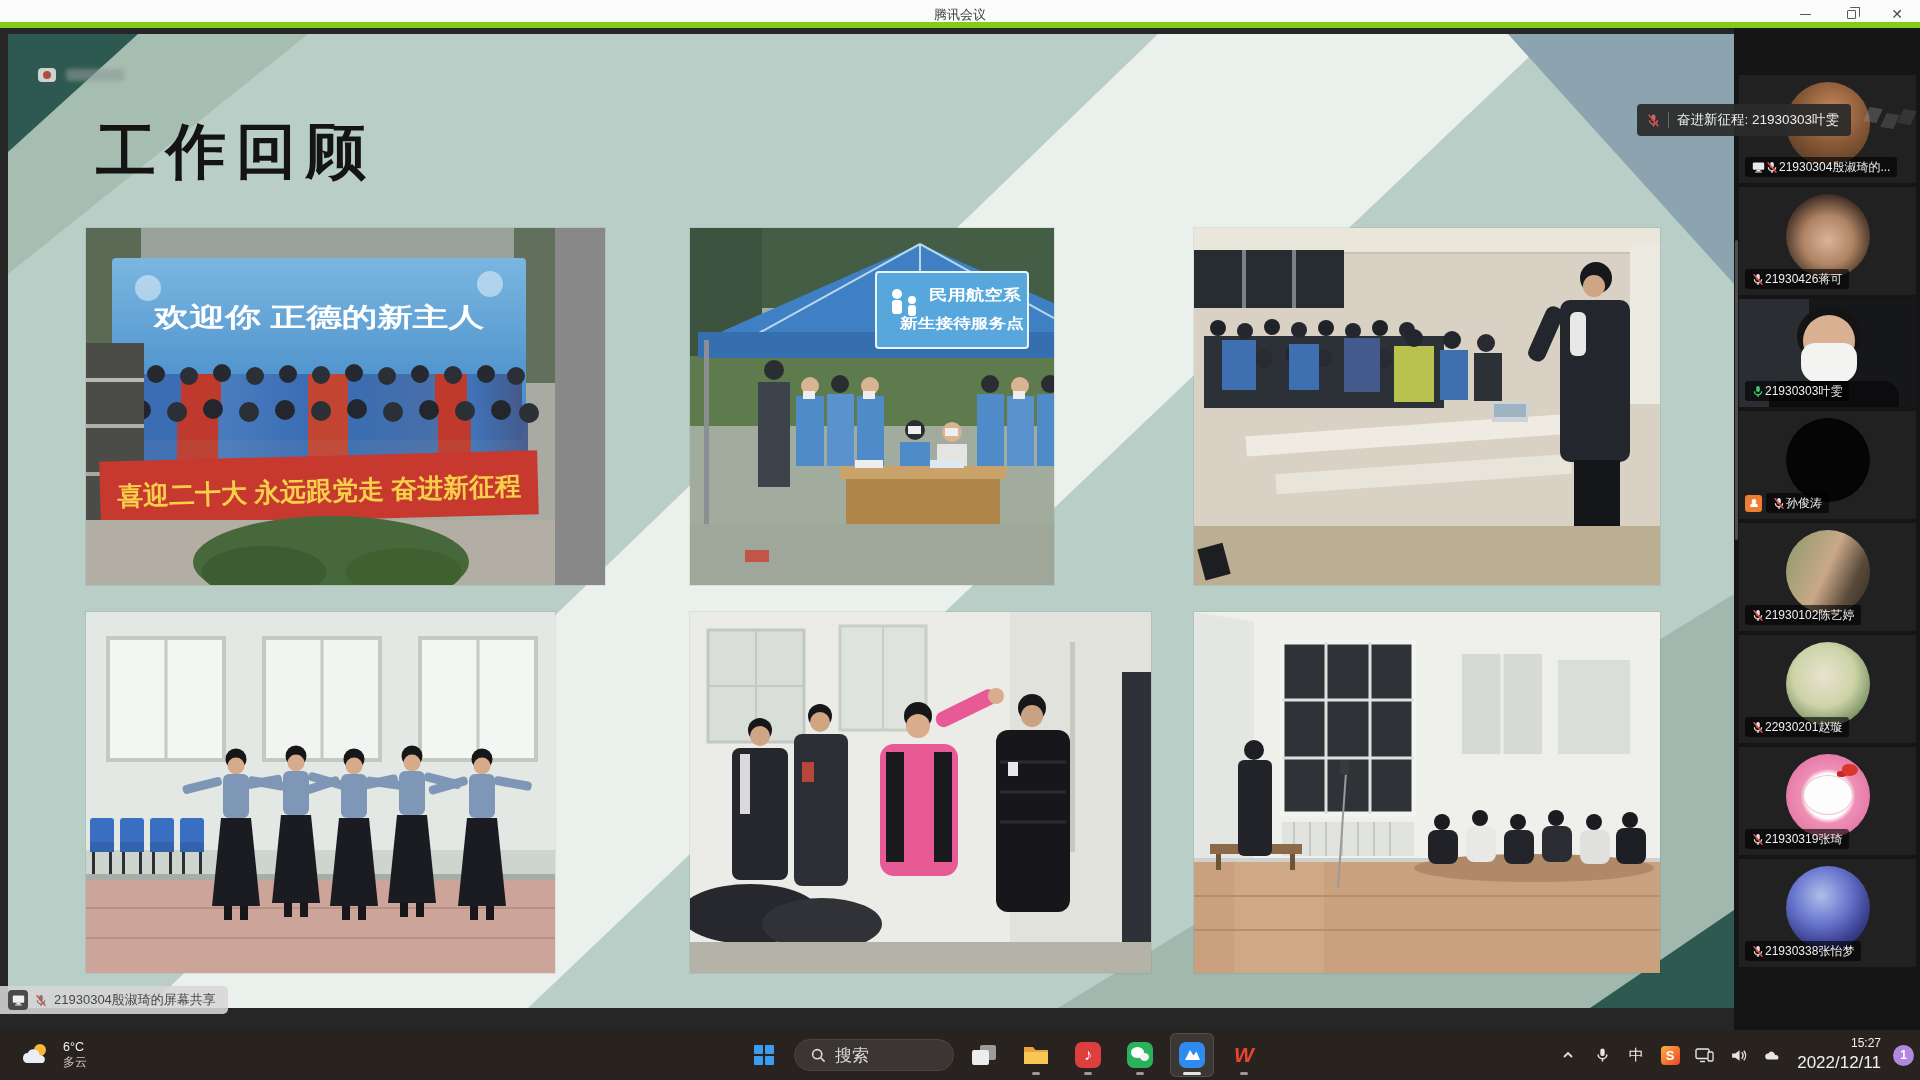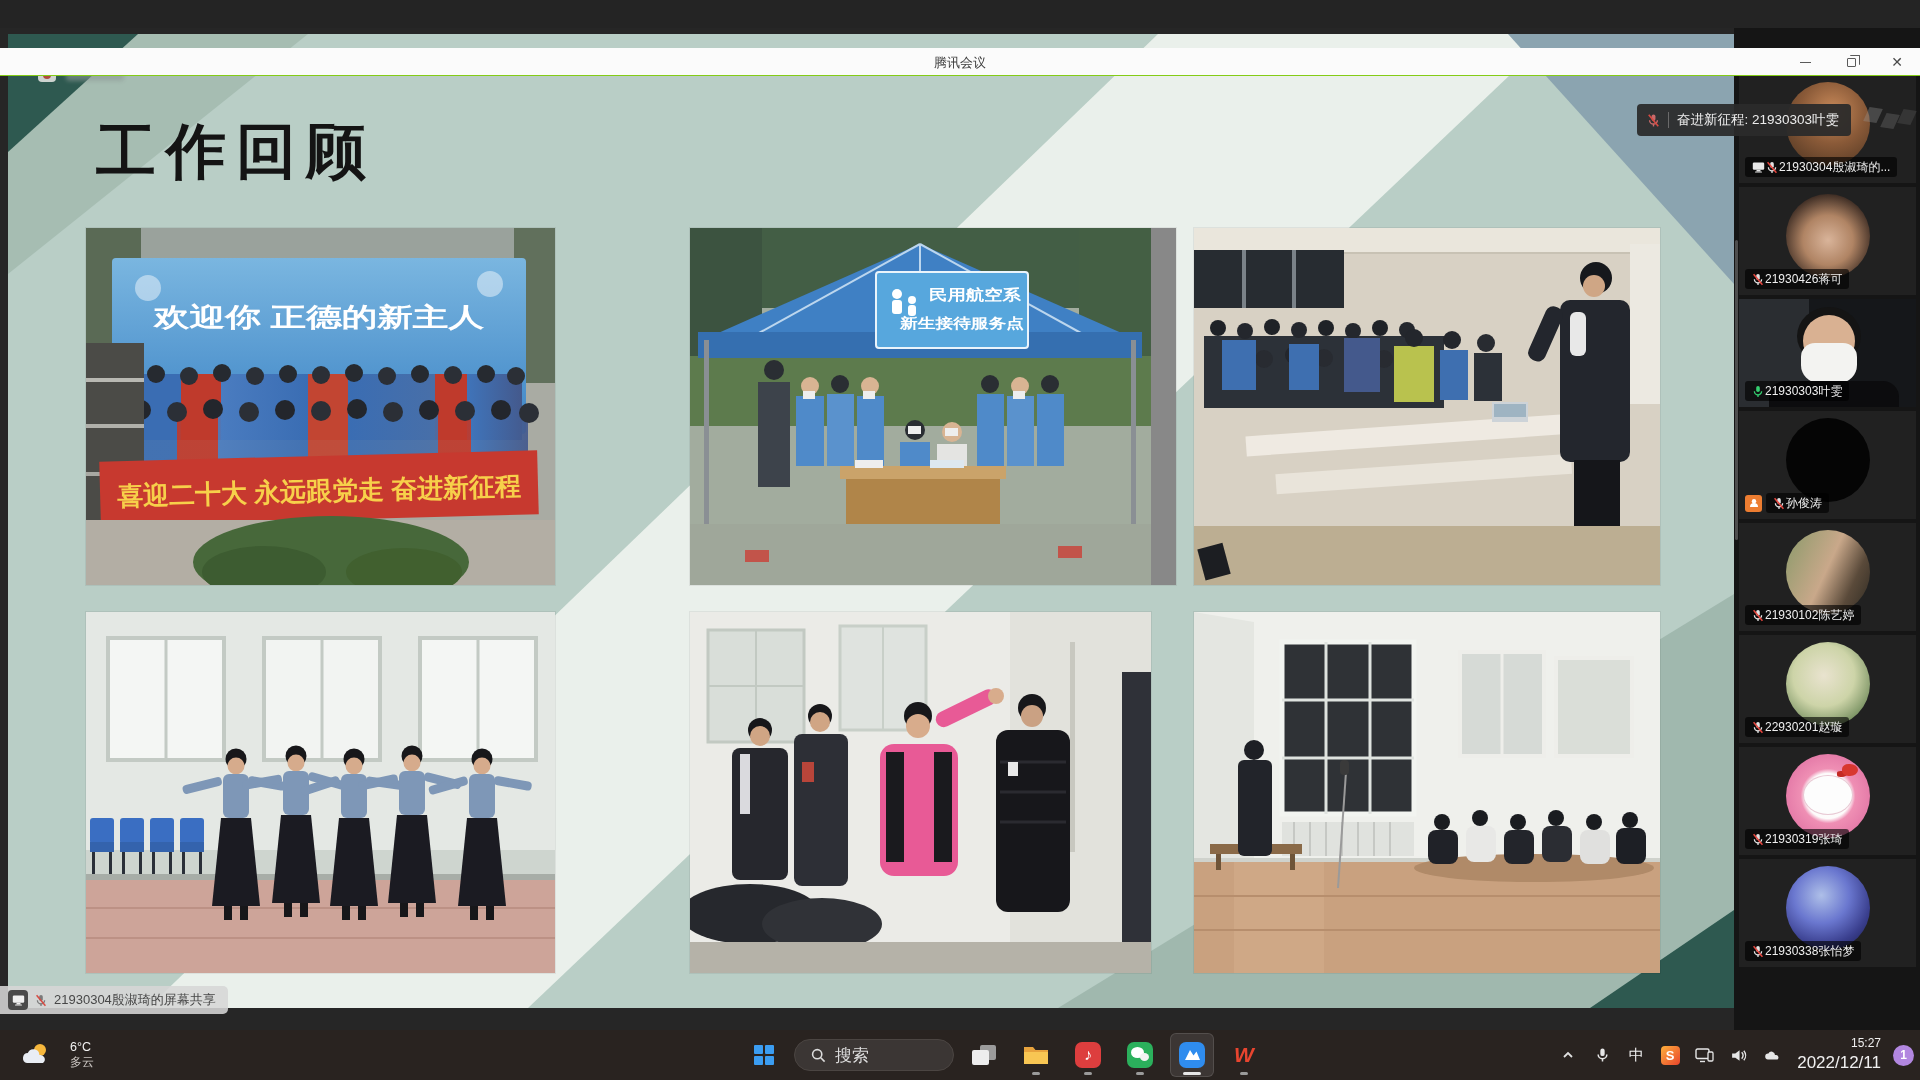--- a/index.html
+++ b/index.html
@@ -1,39 +1,39 @@
 <!DOCTYPE html>
 <html><head>
 <meta charset="utf-8">
 <style>
   * { margin:0; padding:0; box-sizing:border-box; }
   html,body { width:1920px; height:1080px; background:#000; overflow:hidden; }
   body { font-family:"Liberation Sans","DejaVu Sans",sans-serif; }
   #screen { position:relative; width:1920px; height:1080px; background:#242424; overflow:hidden; }
 
   
-  .titlebar { position:absolute; top:0; left:0; width:1920px; height:28px; background:#fbfbfb; border-bottom:1px solid #84cc16; z-index:50;margin-top:48px; }
+  .titlebar { position:absolute; top:0; left:0; width:1920px; height:28px; background:#fbfbfb; border-bottom:6px solid #84cc16; z-index:50; }
   .titlebar .wtitle { position:absolute; left:0; right:0; top:6px; text-align:center; font-size:13px; color:#3c3c3c; }
   .winctl { position:absolute; top:0; height:28px; width:46px; display:flex; align-items:center; justify-content:center; cursor:default; }
   .ctl-min { right:92px; } .ctl-max { right:46px; } .ctl-close { right:0; }
   .ctl-min i { display:block; width:11px; height:0; border-top:1.6px solid #5a5a5a; }
   .ctl-max i { display:block; width:9px; height:9px; border:1.4px solid #5a5a5a; border-radius:1px; position:relative; }
   .ctl-max i::after { content:""; position:absolute; left:2px; top:-4px; width:9px; height:9px; border:1.4px solid #5a5a5a; border-left:none; border-bottom:none; border-radius:1px; }
   .ctl-close span { font-size:14px; color:#4a4a4a; line-height:1; }
 
   
   .content { position:absolute; top:28px; left:0; width:1920px; height:1002px; background:#262626; }
 
   
   .slide { position:absolute; left:8px; top:6px; width:1726px; height:974px; background:#b9cec6; overflow:hidden; }
   .slide-deco { position:absolute; left:0; top:0; }
   .slide-title { position:absolute; left:88px; top:78px; font-size:60px; font-weight:800; letter-spacing:10px; color:#141414; }
   .photo { position:absolute; overflow:hidden; background:#888; box-shadow:0 0 0 1px rgba(0,0,0,.06); }
-  .p1 { left:78px;  top:194px; width:469px; height:357px; }
-  .p2 { left:682px; top:194px; width:486px; height:357px; }
+  .p1 { left:78px;  top:194px; width:519px; height:357px; }
+  .p2 { left:682px; top:194px; width:364px; height:357px; }
   .p3 { left:1186px;top:194px; width:466px; height:357px; }
   .p4 { left:78px;  top:578px; width:469px; height:361px; }
   .p5 { left:682px; top:578px; width:461px; height:361px; }
   .p6 { left:1186px;top:578px; width:466px; height:361px; }
 
   
   .wm { position:absolute; left:30px; top:34px; display:flex; align-items:center; gap:10px; opacity:.8; }
   .wm .wm-ico { width:18px; height:14px; background:#f5f2ef; border-radius:4px; position:relative; }
   .wm .wm-ico::after { content:""; position:absolute; left:5px; top:3px; width:8px; height:8px; border-radius:50%; background:#d0483c; }
   .wm .wm-blur { width:58px; height:12px; border-radius:3px; background:#8d9a96; filter:blur(2px); opacity:.75; }
@@ -80,21 +80,21 @@
   .vid .body { position:absolute; left:30px; bottom:0; width:130px; height:26px; border-radius:16px 16px 0 0; background:#0c0c0e; }
   .pchip { position:absolute; left:6px; bottom:6px; max-width:164px; height:20px; display:flex; align-items:center; gap:1px;
     padding:0 7px; background:rgba(0,0,0,.62); border-radius:3px; z-index:5; }
   .pchip .pname { font-size:12px; color:#efefef; white-space:nowrap; overflow:hidden; text-overflow:ellipsis; }
   .hostbadge { width:17px; height:17px; border-radius:3px; background:#ed7d31; display:flex; align-items:center; justify-content:center; flex:none; }
   .chiprow { position:absolute; left:6px; bottom:6px; display:flex; align-items:center; gap:4px; z-index:5; }
   .chiprow .pchip { position:static; }
 
   
   .taskbar { position:absolute; left:0; top:1030px; width:1920px; height:50px; background:#292320; z-index:70; }
-  .weather { position:absolute; left:12px; top:4px; height:42px; display:flex; align-items:center; gap:20px; padding:0 8px; border-radius:4px; }
+  .weather { position:absolute; left:12px; top:4px; height:42px; display:flex; align-items:center; gap:13px; padding:0 8px; border-radius:4px; }
   .wcol { display:flex; flex-direction:column; justify-content:center; line-height:1.25; }
   .wtemp { font-size:12.5px; color:#f2f2f2; }
   .wcond { font-size:12px; color:#c9c4c0; }
   .centerbar { position:absolute; left:742px; top:3px; height:44px; display:flex; align-items:center; gap:8px; }
   .tb-slot { width:44px; height:44px; border-radius:6px; display:flex; align-items:center; justify-content:center; position:relative; }
   .tb-slot.active { background:rgba(255,255,255,.09); box-shadow:inset 0 0 0 1px rgba(255,255,255,.12); }
   .runline { position:absolute; bottom:2px; left:50%; transform:translateX(-50%); width:8px; height:3px; border-radius:2px; background:#9a9a9a; }
   .runline.wide { width:18px; background:#e6e6e6; }
   .searchpill { height:32px; display:flex; align-items:center; gap:9px; padding:0 16px; min-width:160px;
     background:#3b3634; border:1px solid #4b4542; border-radius:17px; }

